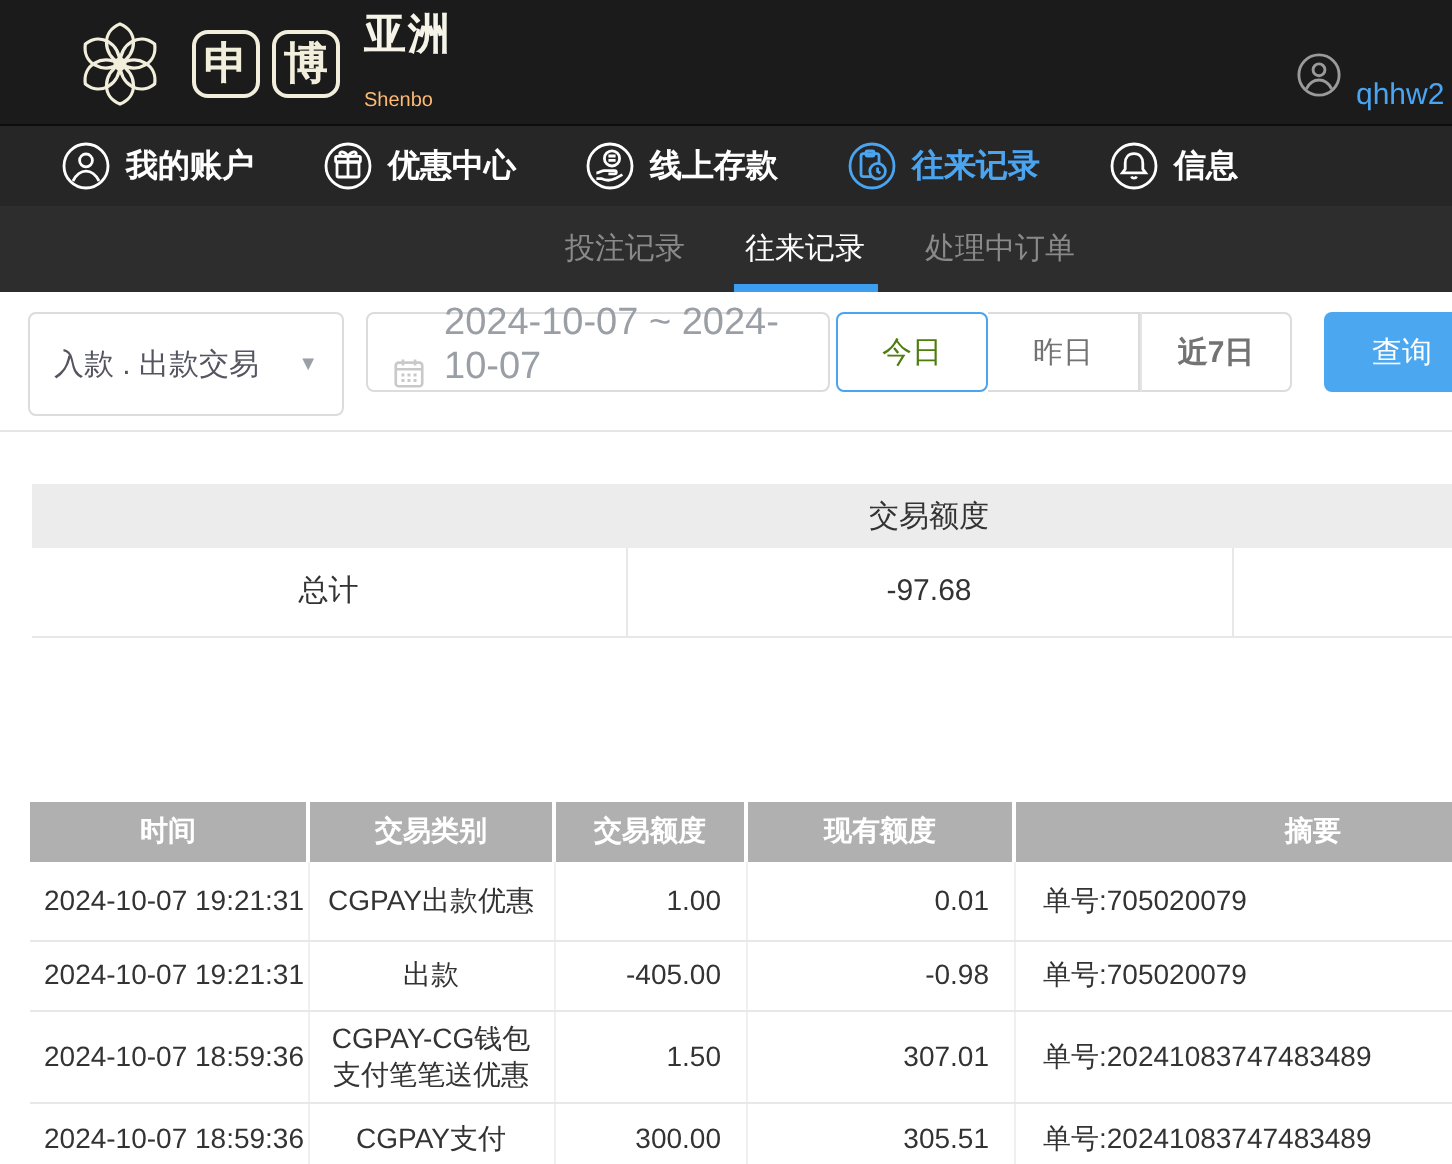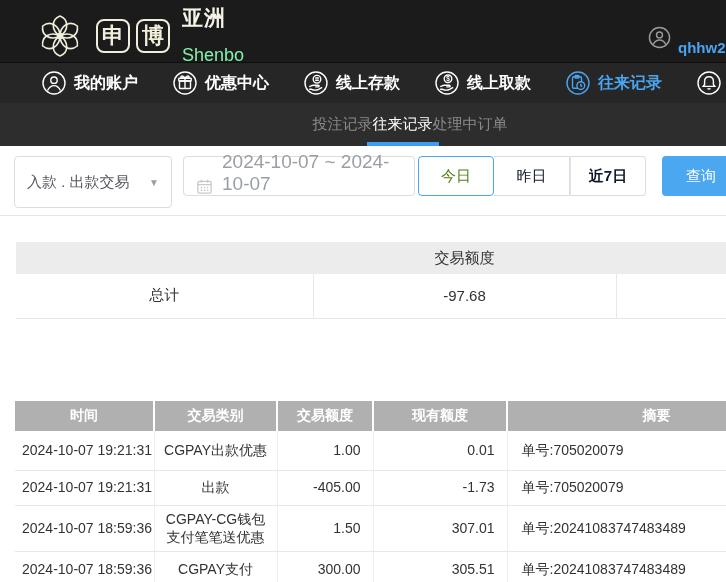--- a/index.html
+++ b/index.html
@@ -9,58 +9,58 @@
   
   .topbar { position:relative; height:62px; background:#1b1b1b; }
   .brand { position:absolute; left:36px; top:7px; display:flex; align-items:center; gap:12px; }
   .flower { width:48px; height:48px; }
   .logo-box { width:34px; height:34px; border:2px solid #f1eedb; border-radius:8px;
     color:#f1eedb; font-size:22px; font-weight:bold; display:flex; align-items:center;
     justify-content:center; }
   .logo-boxes { display:flex; gap:6px; }
   .logo-right { display:flex; flex-direction:column; line-height:1; }
   .logo-region { color:#f6f4e8; font-size:21px; font-weight:bold; letter-spacing:1px; }
-  .logo-sub { color:#86efac; font-size:18px; margin-top:18px; }
+  .logo-sub { color:#fdba74; font-size:10px; margin-top:18px; }
   .user { position:absolute; left:648px; top:19px; display:flex; align-items:center; gap:7px; }
   .user svg { width:23px; height:23px; color:#9a9a9a; }
-  .user-name { color:#4aa4f0; font-size:15px; font-weight:bold; white-space:nowrap;margin-top:20px; }
+  .user-name { color:#4aa4f0; font-size:15px; font-weight:normal; white-space:nowrap;margin-top:20px; }
 
   
   .navbar { height:41px; background:#262626; border-top:1px solid #0d0d0d;
-    display:flex; align-items:center; padding-left:41px; overflow:hidden; }
+    display:flex; align-items:center; padding-left:30px; overflow:hidden; }
   .nav-item { display:flex; align-items:center; gap:7px; color:#fff; font-size:16px;
     font-weight:600; white-space:nowrap; cursor:pointer; flex:none; }
   .nav-item + .nav-item { margin-left:34px; }
   .nav-item svg { width:26px; height:26px; }
   .nav-item.active { color:#4aa4f0; }
 
   
   .tabbar { height:43px; background:#2d2d2d; display:flex; align-items:stretch;
-    padding-left:94px; justify-content:center; }
+    padding-left:94px; justify-content:center; gap:30px; }
   .tab { position:relative; display:flex; align-items:center; color:#8a8a8a;
     font-size:15px; cursor:pointer; white-space:nowrap; }
   .tab.active { color:#fff; }
   .tab.active::after { content:""; position:absolute; left:-6px; right:-6px; bottom:0;
     height:4px; background:#3d9df0; }
 
   
   .content { position:relative; height:436px; background:#fff; }
 
   .filter-row { position:absolute; top:10px; left:0; width:726px; height:40px; }
   .select-box { position:absolute; left:14px; top:0; width:158px; height:52px;
     border:1px solid #dcdcdc; border-radius:4px; display:flex; align-items:center;
     padding:0 12px; color:#555561; font-size:15px; cursor:pointer; }
   .select-caret { margin-left:auto; color:#9aa0a6; font-size:10px; }
   .date-box { position:absolute; left:183px; top:0; width:232px; height:40px;
     border:1px solid #dcdcdc; border-radius:4px; display:flex; align-items:flex-end;
     gap:9px; padding:0 12px; color:#9a9fa5; font-size:19px; cursor:pointer; }
   .date-box svg { width:17px; height:17px; color:#c9c9c9; flex:none; }
   .quick-group { position:absolute; left:418px; top:0; display:flex; }
   .quick-btn { width:76px; height:40px; background:#fff; border:1px solid #dcdcdc;
-    color:#0f172a; font-size:15px; cursor:pointer;
+    color:#737373; font-size:15px; cursor:pointer;
     font-family:"Liberation Sans","DejaVu Sans",sans-serif; }
   .quick-btn:first-child { border-radius:4px; border-color:#4aa4f0; color:#4d7c0f; z-index:1; }
   .quick-btn:nth-child(2) { border-left:none; }
   .quick-btn:last-child { border-left:1px solid #dcdcdc; border-radius:0 4px 4px 0; border-left-color:#e4e4e4;font-weight:bold; }
   .search-btn { position:absolute; left:662px; top:0; width:78px; height:40px;
     background:#4ba7f0; color:#fff; font-size:15px; border:none; border-radius:4px;
     cursor:pointer; font-family:"Liberation Sans","DejaVu Sans",sans-serif; }
 
   .divider { position:absolute; top:69px; left:0; width:726px; height:1px; background:#e6e6e6; }
 
@@ -149,30 +149,20 @@
     <div class="nav-item">
       <svg viewBox="0 0 26 26" fill="none" stroke="currentColor" stroke-width="1.4" style="width:26px;height:26px;">
         <circle cx="13" cy="13" r="11"></circle>
         <circle cx="14" cy="9.2" r="3.8"></circle>
         <path d="M12.2 8h3.6M12.2 10.2h3.6"></path>
         <path d="M6.2 16.5c1.5 0 2.4-1.2 4-1.2h5.2c1 0 1 1.6 0 1.6h-3.2"></path>
         <path d="M6.2 19.3h2.4c2.5 1.2 4.5 1.2 7 0l3.6-2"></path>
       </svg>
       <span>线上存款</span>
     </div>
-    <div class="nav-item">
-      <svg viewBox="0 0 26 26" fill="none" stroke="currentColor" stroke-width="1.4" style="width:26px;height:26px;">
-        <circle cx="13" cy="13" r="11"></circle>
-        <circle cx="14" cy="8.8" r="3.8"></circle>
-        <text x="14" y="11" font-size="6.5" text-anchor="middle" fill="currentColor" stroke="none" font-weight="bold">$</text>
-        <path d="M6.2 16.5c1.5 0 2.4-1.2 4-1.2h5.2c1 0 1 1.6 0 1.6h-3.2"></path>
-        <path d="M6.2 19.3h2.4c2.5 1.2 4.5 1.2 7 0l3.6-2"></path>
-      </svg>
-      <span>线上取款</span>
-    </div>
     <div class="nav-item active">
       <svg viewBox="0 0 26 26" fill="none" stroke="currentColor" stroke-width="1.4" style="width:26px;height:26px;">
         <circle cx="13" cy="13" r="11"></circle>
         <rect x="7.5" y="6.8" width="9" height="11.5" rx="1.2"></rect>
         <rect x="10" y="5.4" width="4" height="2.6" rx="0.8"></rect>
         <circle cx="15.8" cy="15.6" r="3.9" fill="#262626"></circle>
         <path d="M15.8 13.8v1.9l1.4.9"></path>
       </svg>
       <span>往来记录</span>
     </div>
@@ -261,21 +251,21 @@
           <td>2024-10-07 19:21:31</td>
           <td>CGPAY出款优惠</td>
           <td>1.00</td>
           <td>0.01</td>
           <td>单号:705020079</td>
         </tr>
         <tr>
           <td>2024-10-07 19:21:31</td>
           <td>出款</td>
           <td>-405.00</td>
-          <td>-1.73</td>
+          <td>-0.98</td>
           <td>单号:705020079</td>
         </tr>
         <tr>
           <td>2024-10-07 18:59:36</td>
           <td>CGPAY-CG钱包支付笔笔送优惠</td>
           <td>1.50</td>
           <td>307.01</td>
           <td>单号:20241083747483489</td>
         </tr>
         <tr>

